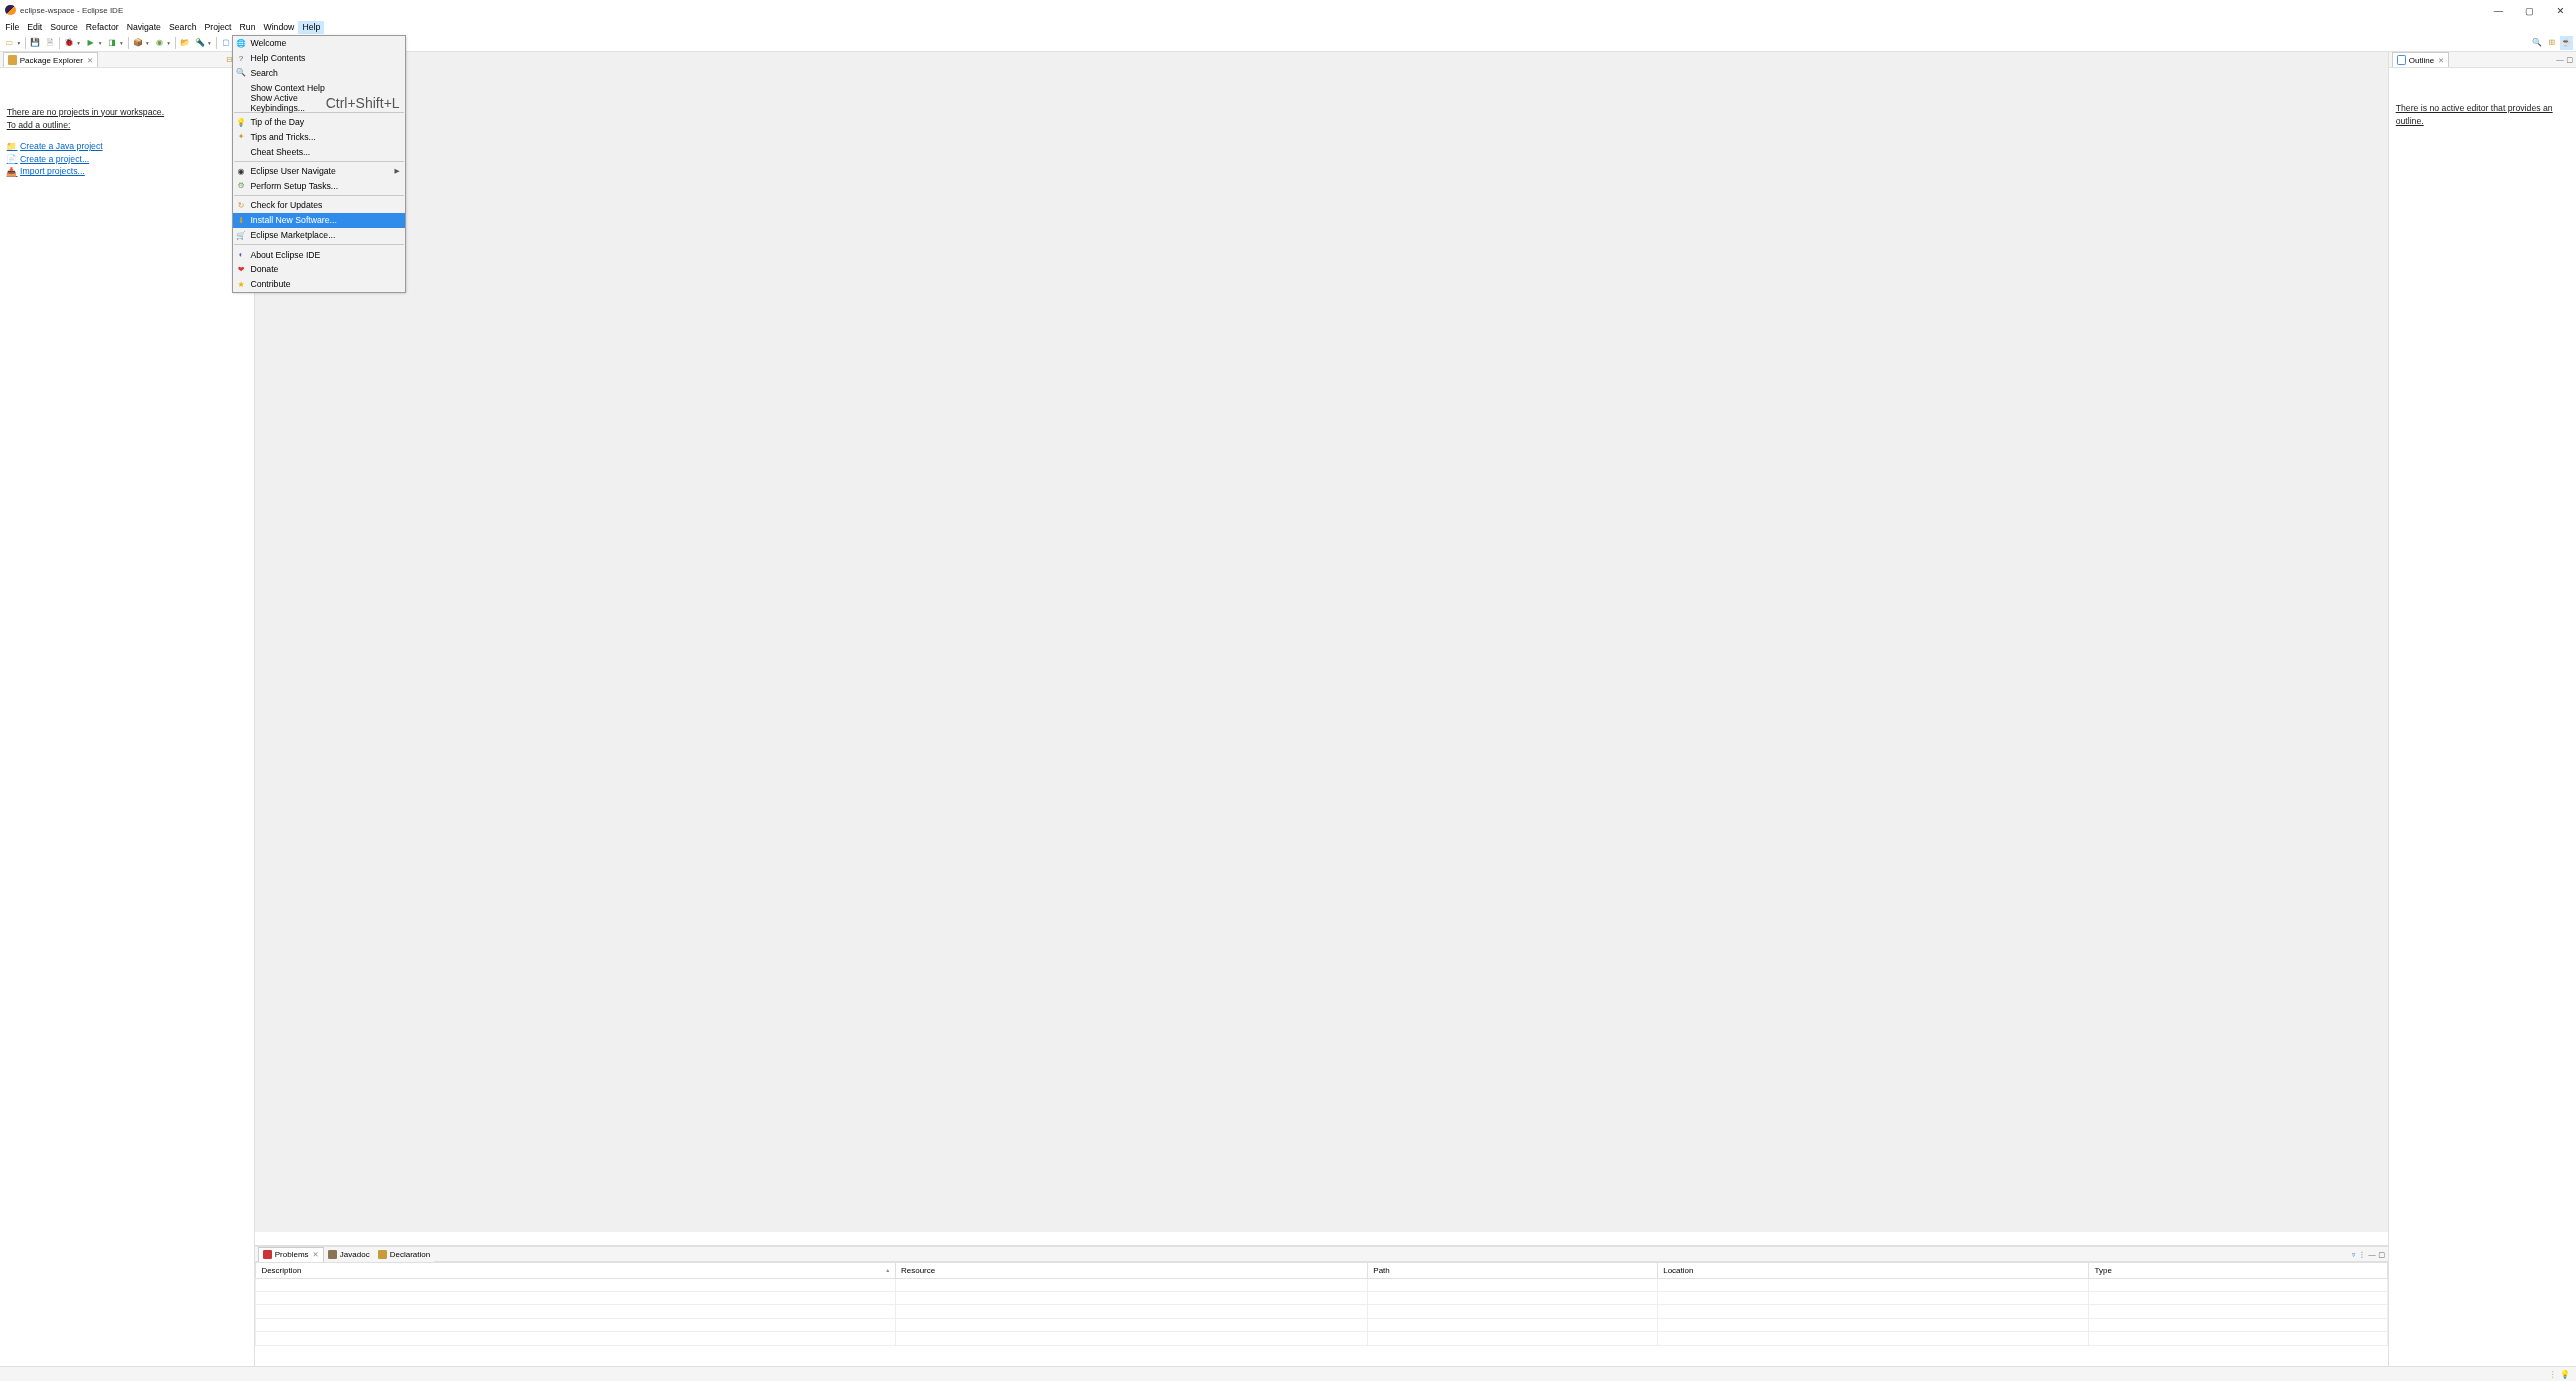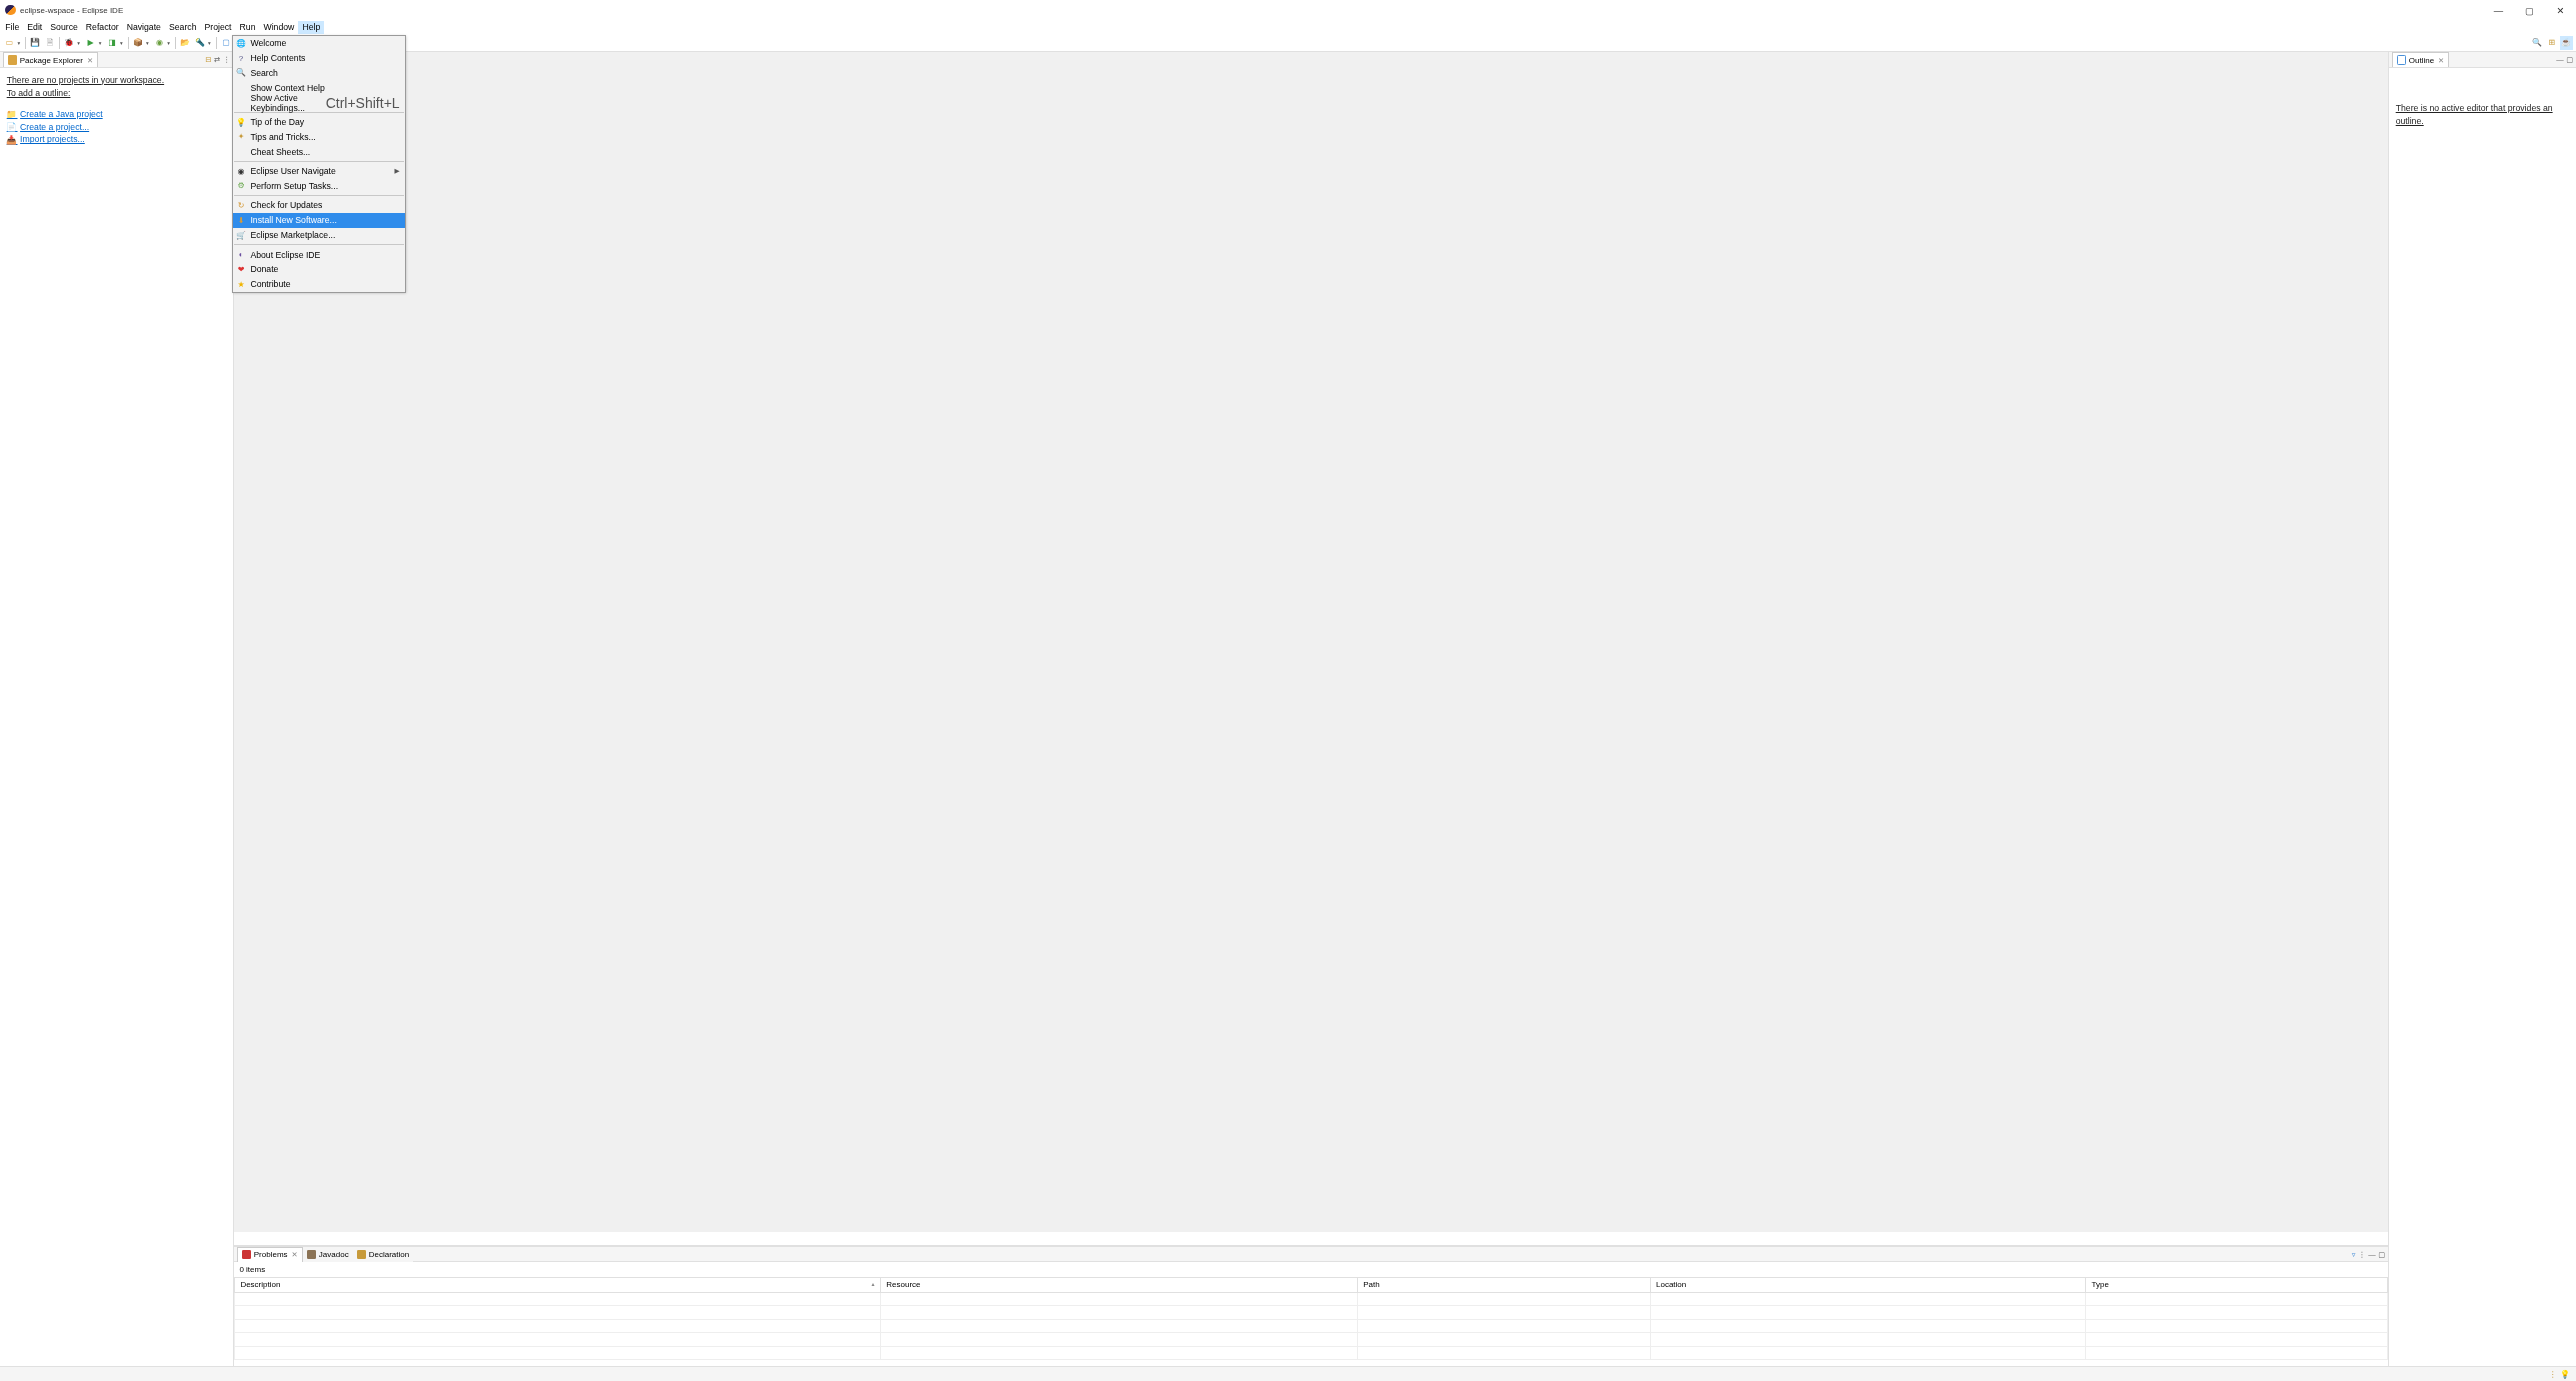--- a/index.html
+++ b/index.html
@@ -17,21 +17,21 @@
 
 .toolbar { height:17.4px; display:flex; align-items:center; padding:0 2.7px; background:#fff; border-bottom:0.7px solid #e0e0e0; gap:1.3px; position:relative; }
 .tbtn { width:13.4px; height:13.4px; display:flex; align-items:center; justify-content:center; font-size:8px; }
 .tsep { width:0.7px; height:12px; background:#ccc; margin:0 1.3px; }
 .tarrow { font-size:5.4px; color:#555; width:5.4px; }
 .toolbar-right { position:absolute; right:2.7px; display:flex; gap:1.3px; }
 
 .mainarea { display:flex; height:calc(100% - 20px - 14.8px - 17.4px - 14.8px); }
 
 .panel { display:flex; flex-direction:column; background:#fff; }
-.panel-left { width:234px; border-right:0.7px solid #e0e0e0; }
+.panel-left { width:255px; border-right:0.7px solid #e0e0e0;gap:32px; }
 .panel-center { flex:1; display:flex; flex-direction:column; }
 .panel-right { width:188px; border-left:0.7px solid #e0e0e0;gap:28px; }
 
 .tabbar { height:16px; display:flex; align-items:center; background:#f5f5f5; border-bottom:0.7px solid #e0e0e0; font-size:8px; padding:0 2.7px; position:relative; }
 .tab { display:flex; align-items:center; gap:2.7px; padding:1.3px 4px; background:#fff; border:0.7px solid #ccc; border-bottom:none; height:14.8px; }
 .tab .ticon { width:9.4px; height:9.4px; }
 .tab .close { color:#888; font-size:7.4px; margin-left:1.3px; }
 .tabctrls { position:absolute; right:2.7px; display:flex; gap:2.7px; color:#666; font-size:7.4px; }
 
 .panel-body { flex:1; padding:5.4px 6.7px; font-size:8.7px; color:#222; overflow:auto; }
@@ -183,21 +183,20 @@
             <span>Declaration</span>
           </div>
           <div class="tabctrls">
           <span style="color:#4a90d9">▿</span>
           <span>⋮</span>
           <span>—</span>
           <span>▢</span>
         </div>
       </div>
       <div class="bottom-body">
-        <div class="items-count">0 items</div>
         <table class="ptable">
           <thead>
               <tr id="ptable-head">
                 <th class="sorted" style="width: 30%;">Description</th>
                 <th>Resource</th>
                 <th>Path</th>
                 <th>Location</th>
                 <th>Type</th>
               </tr>
             </thead>

